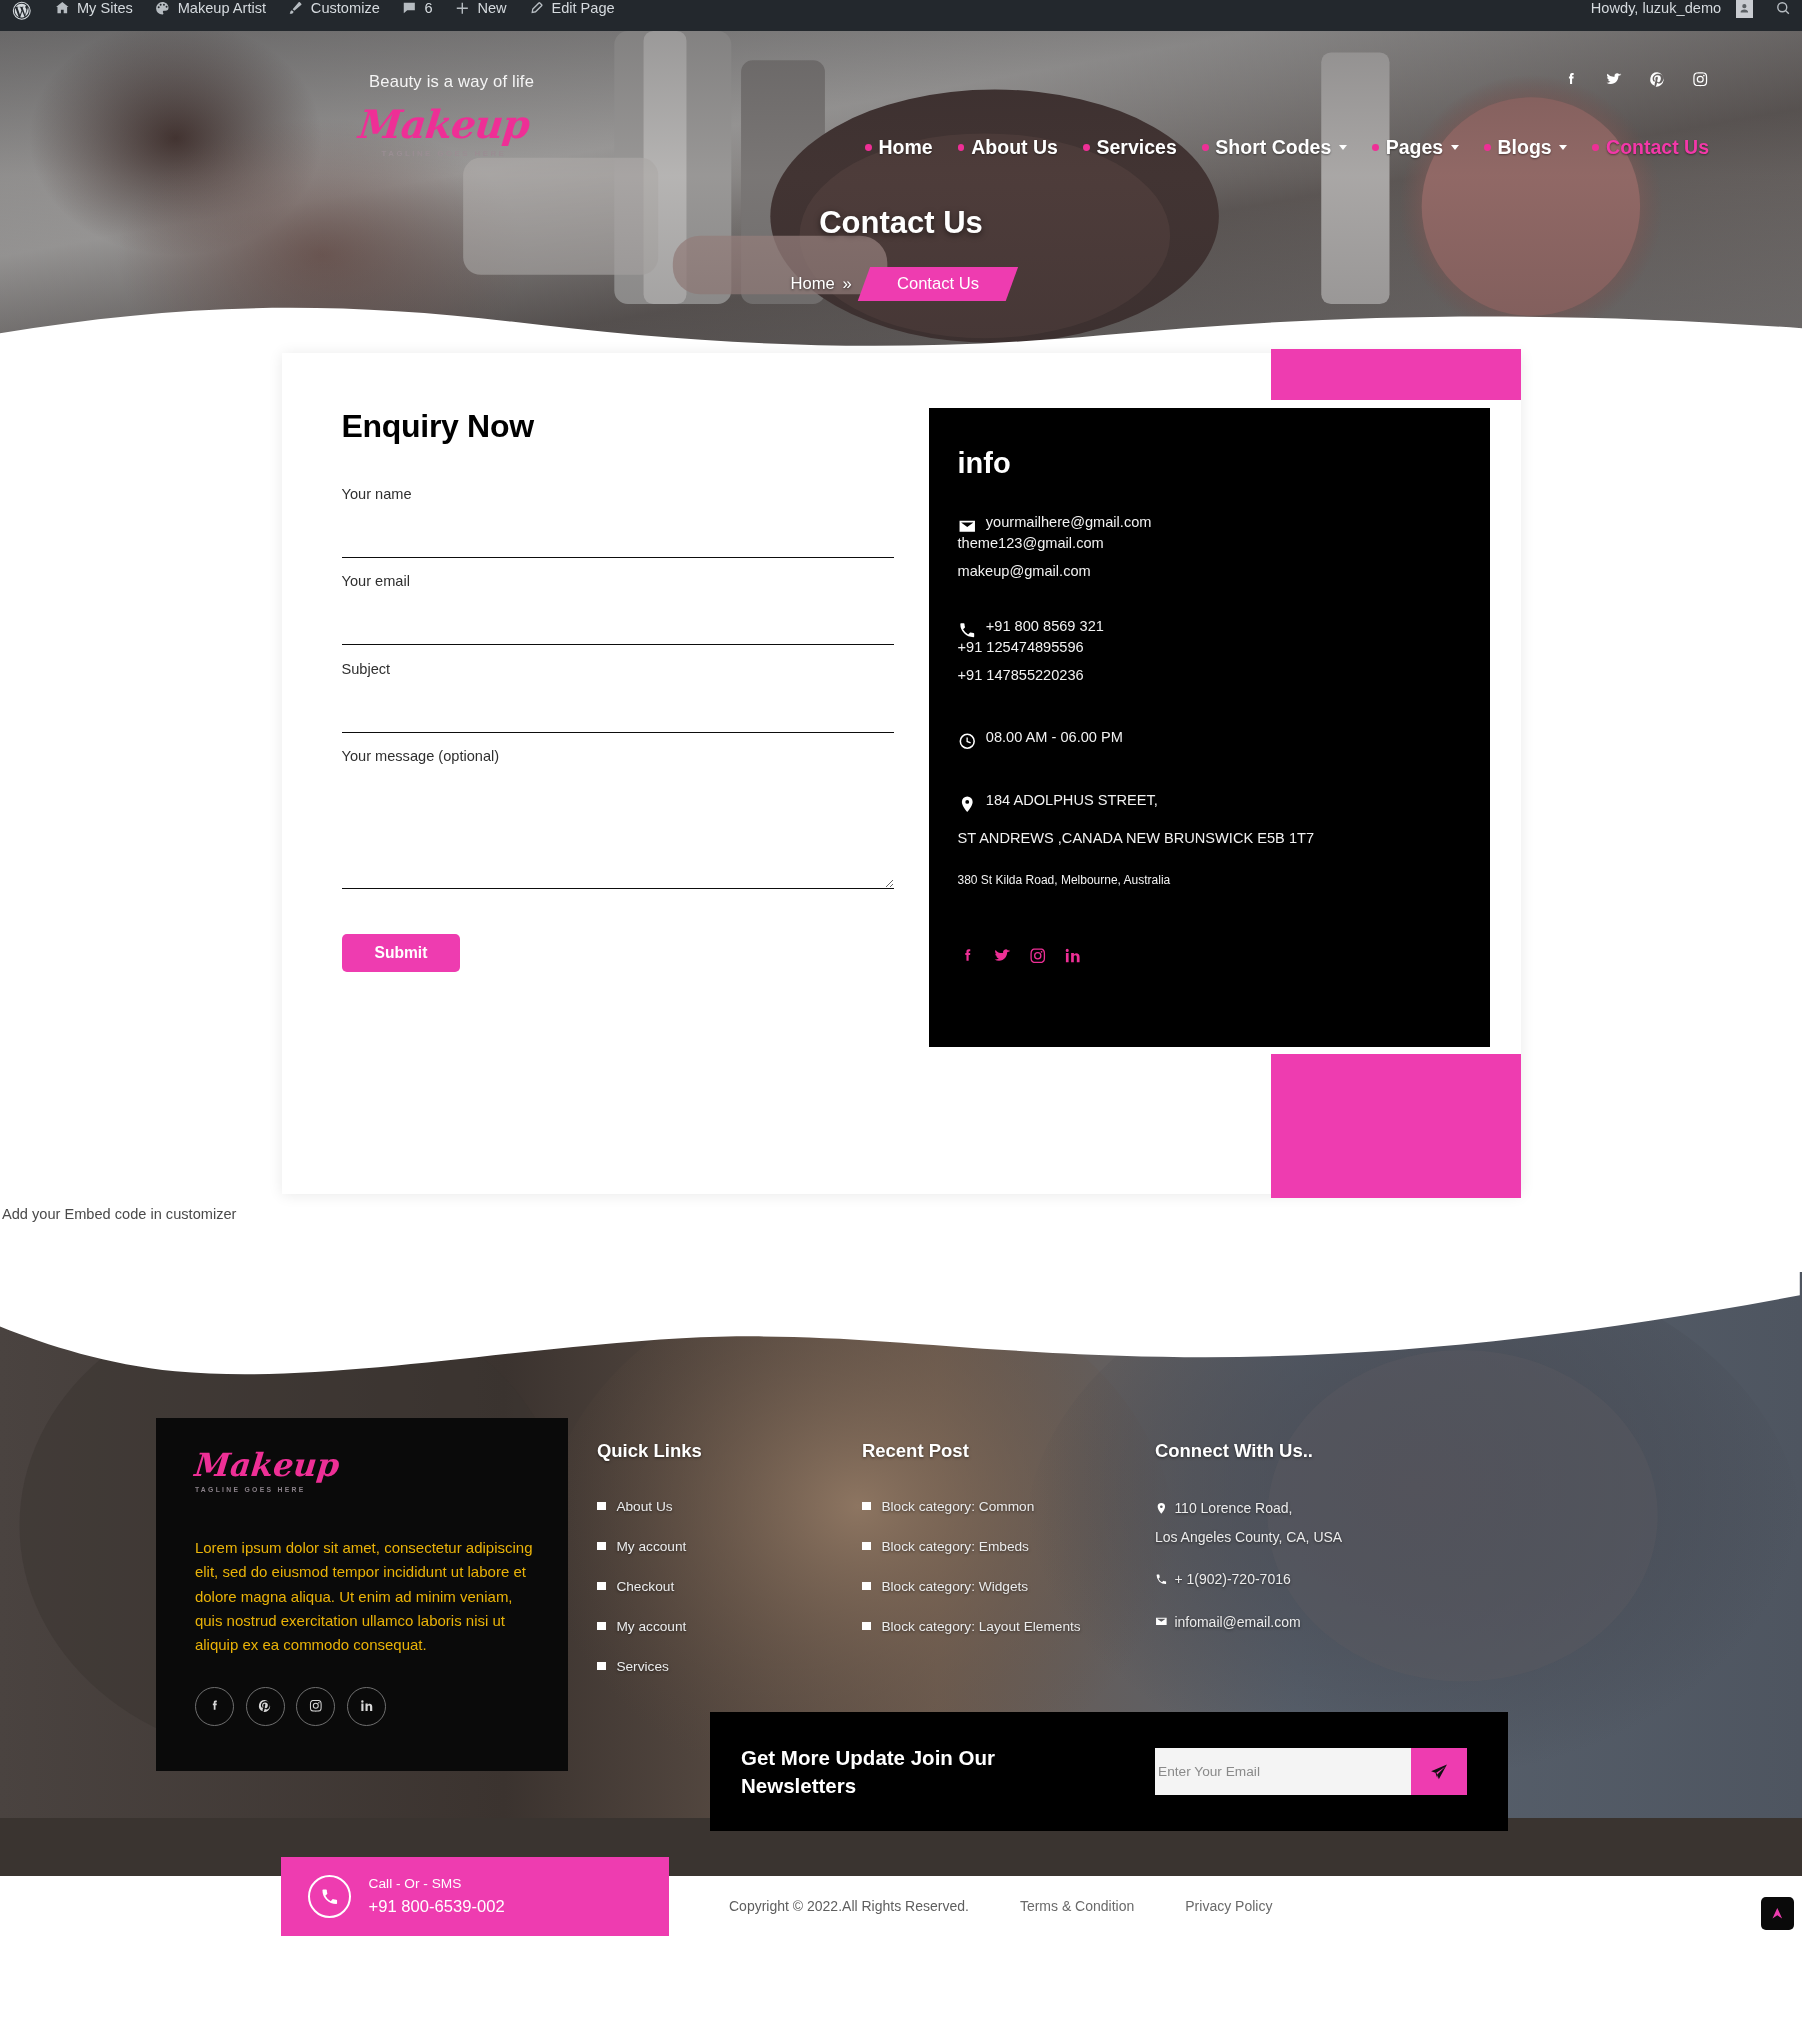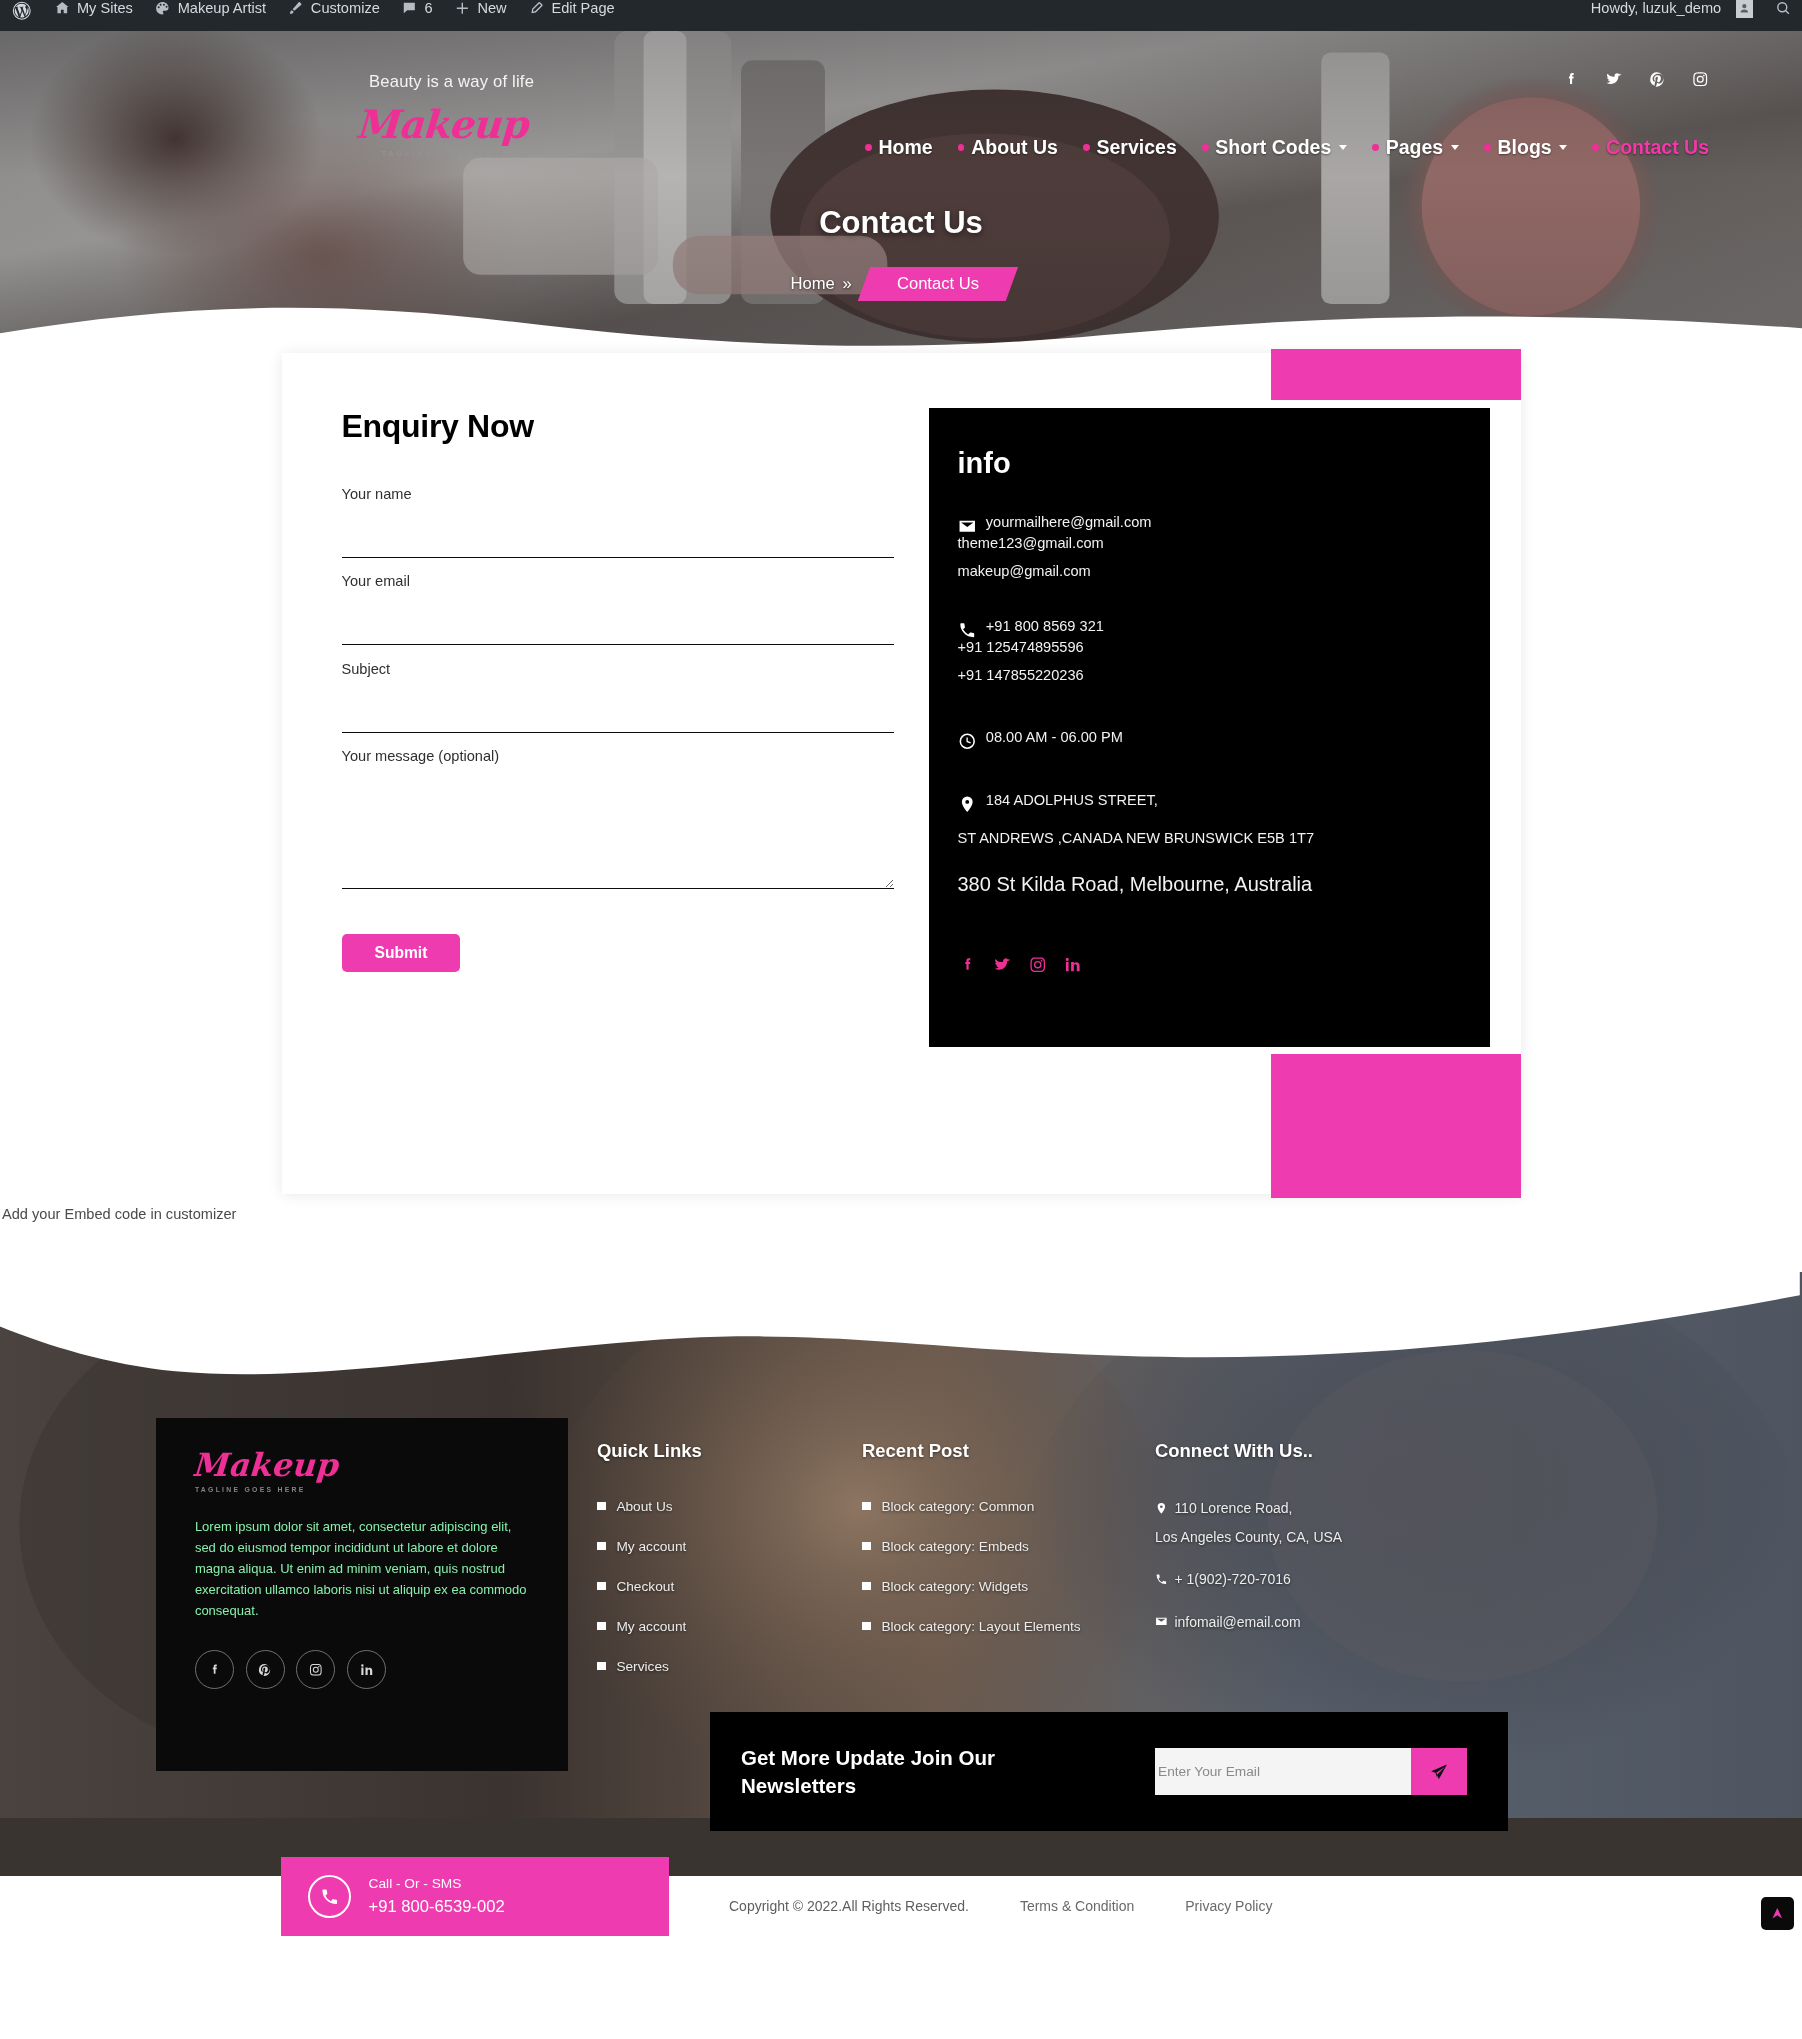--- a/index.html
+++ b/index.html
@@ -152,21 +152,21 @@
     width: 620px; margin-left: 35px; background: #000; color: #fff;
     padding: 39px 29px 29px 29px; align-self: flex-start; min-height: 639px;
   }
   .info-title { font-size: 29px; font-weight: 700; margin-bottom: 35px; }
   .ibrow { display: flex; align-items: flex-start; gap: 9.8px; }
   .ibrow svg { width: 18.5px; height: 18.5px; fill: #fff; flex: none; margin-top: 2px; }
   .ib-line { font-size: 14.6px; line-height: 1.0; color: #f2f2f2; }
   .ib-group { margin-bottom: 27px; }
   .ib-group .ib-line + .ib-line { margin-top: 13.7px; }
   .ib-sub { font-size: 14.6px; color: #f2f2f2; margin-top: 16.6px; }
-  .ib-addr2 { font-size: 20px; color: #f2f2f2; margin-top: 27px; }
+  .ib-addr2 { font-size: 12px; color: #f2f2f2; margin-top: 27px; }
   .info-social { display: flex; gap: 15.6px; margin-top: 59px; }
   .info-social svg { width: 19.5px; height: 19.5px; fill: #ee2f96; cursor: pointer; }
 
   .embed-note {
     font-size: 14.6px; color: #4a4a4a; padding: 11.7px 0 0 2px;
   }
 
   
   .footer {
     position: relative; background: #3a3430; overflow: hidden;
@@ -187,21 +187,21 @@
   .fw-logo-word {
     font-family: "DejaVu Serif", serif; font-style: italic; font-weight: 700;
     font-size: 32px; color: #ee2f96; line-height: 1; transform: skewX(-6deg);
     display: inline-block;
   }
   .fw-logo-tag {
     font-size: 6.8px; letter-spacing: 2.3px; color: #8a8189; margin-top: 4.9px;
     font-weight: 600;
   }
   .fw-text {
-    color: #86efac; font-size: 13px; line-height: 1.62; margin-top: 23px;
+    color: #eab308; font-size: 15px; line-height: 1.62; margin-top: 43px;
   }
   .fw-social { display: flex; gap: 11.7px; margin-top: 29px; }
   .fw-social .circ {
     width: 39px; height: 39px; border-radius: 50%; border: 1px solid #6f6f6f;
     display: flex; align-items: center; justify-content: center; cursor: pointer;
   }
   .fw-social svg { width: 15.6px; height: 15.6px; fill: #d8d8d8; }
 
   .fw-col { width: 265px; padding-top: 21.5px; padding-left: 29px; }
   .fw-col.wide { width: 293px; }

